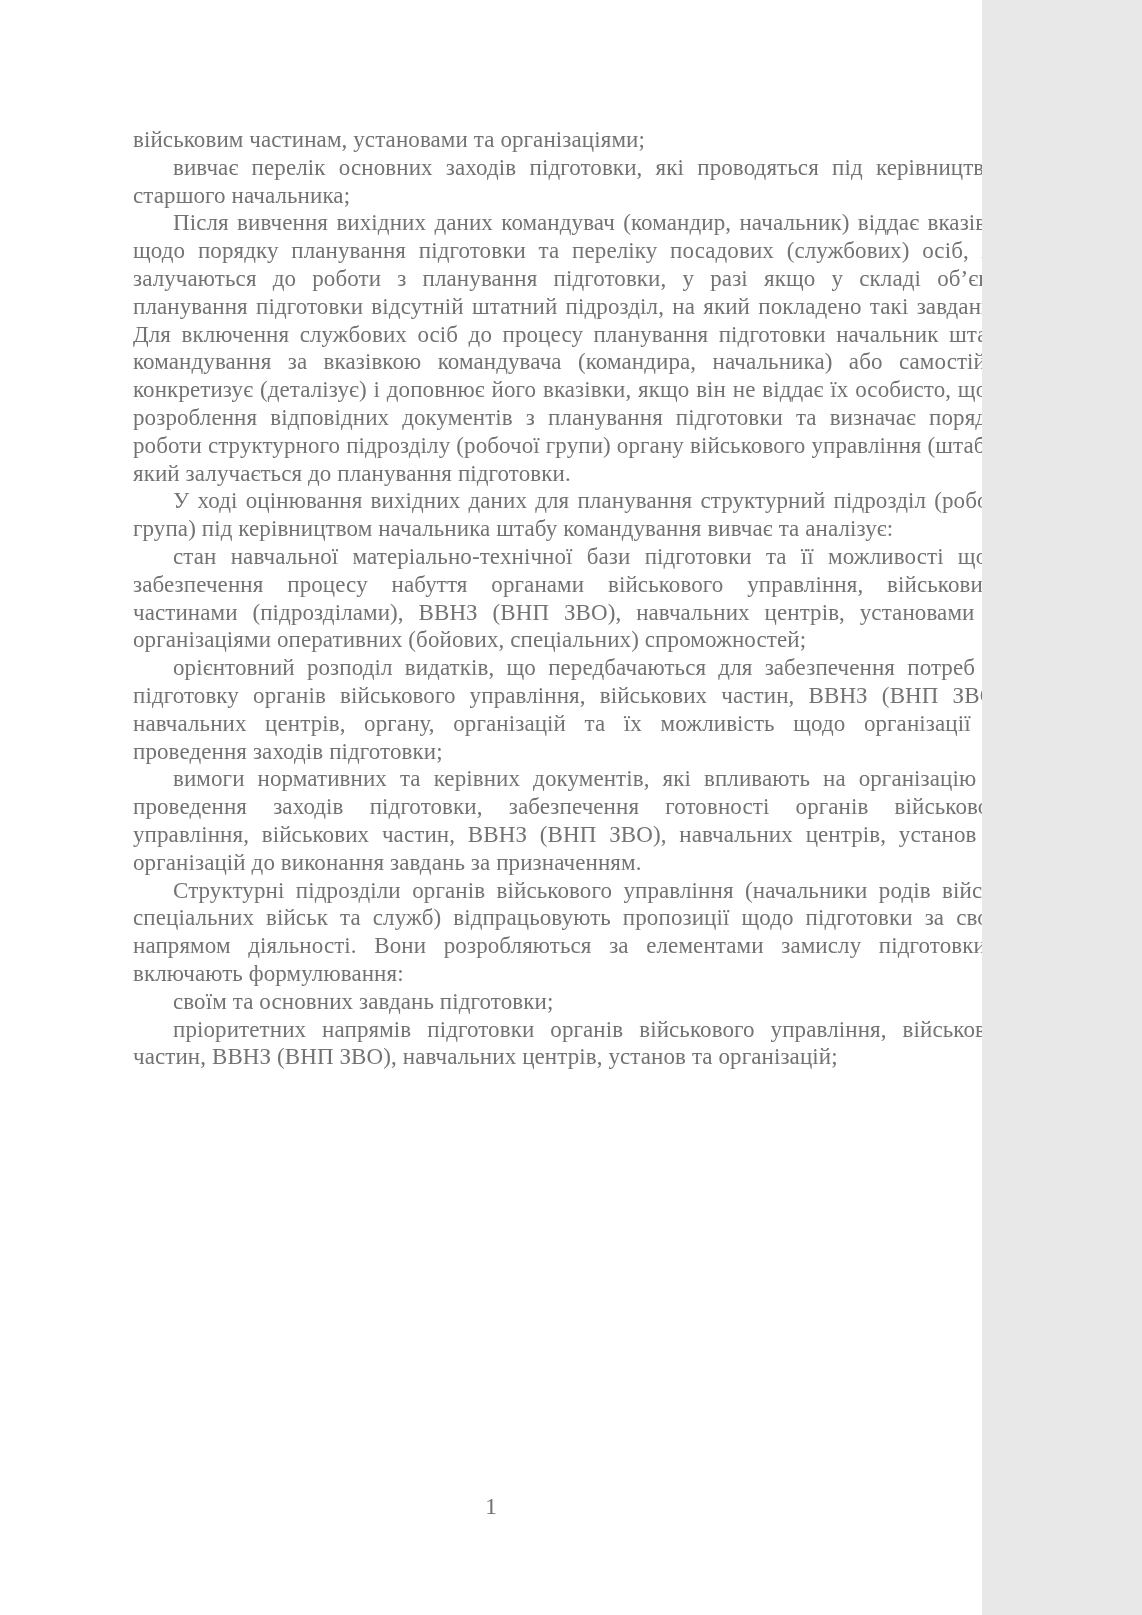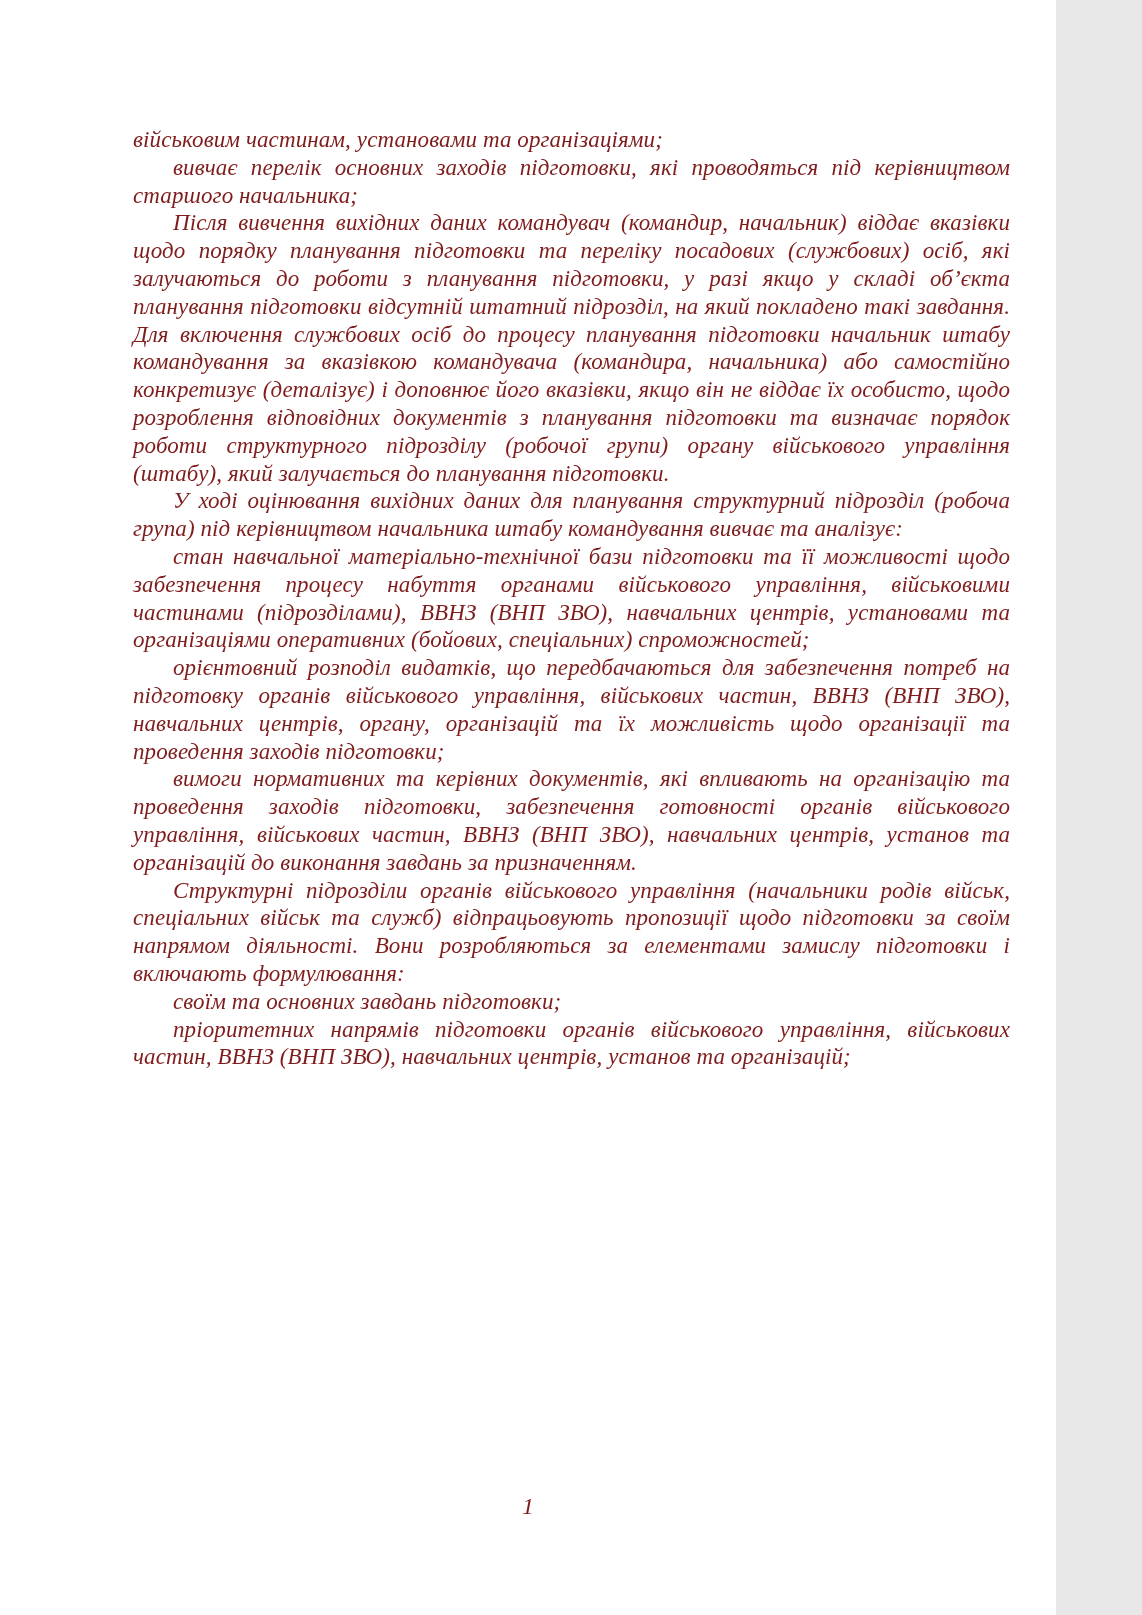--- a/index.html
+++ b/index.html
@@ -2,27 +2,26 @@
 <html><head>
 <meta charset="utf-8">
 <style>
   html, body {
     margin: 0;
     padding: 0;
     background: #e8e8e8;
   }
   .page {
     position: relative;
-    width: 1056px;
+    width: 982px;
     height: 1615px;
     background: #ffffff;
     overflow: hidden;
     font-family: "Liberation Serif", "DejaVu Serif", serif;
-    color: #7f1d1d;
-    font-style: italic;
+    color: #737373;
   }
   .content {
     position: absolute;
     left: 133px;
     top: 126px;
     width: 877px;
     font-size: 23px;
     line-height: 27.8px;
     text-align: justify;
     letter-spacing: 0.1px;

